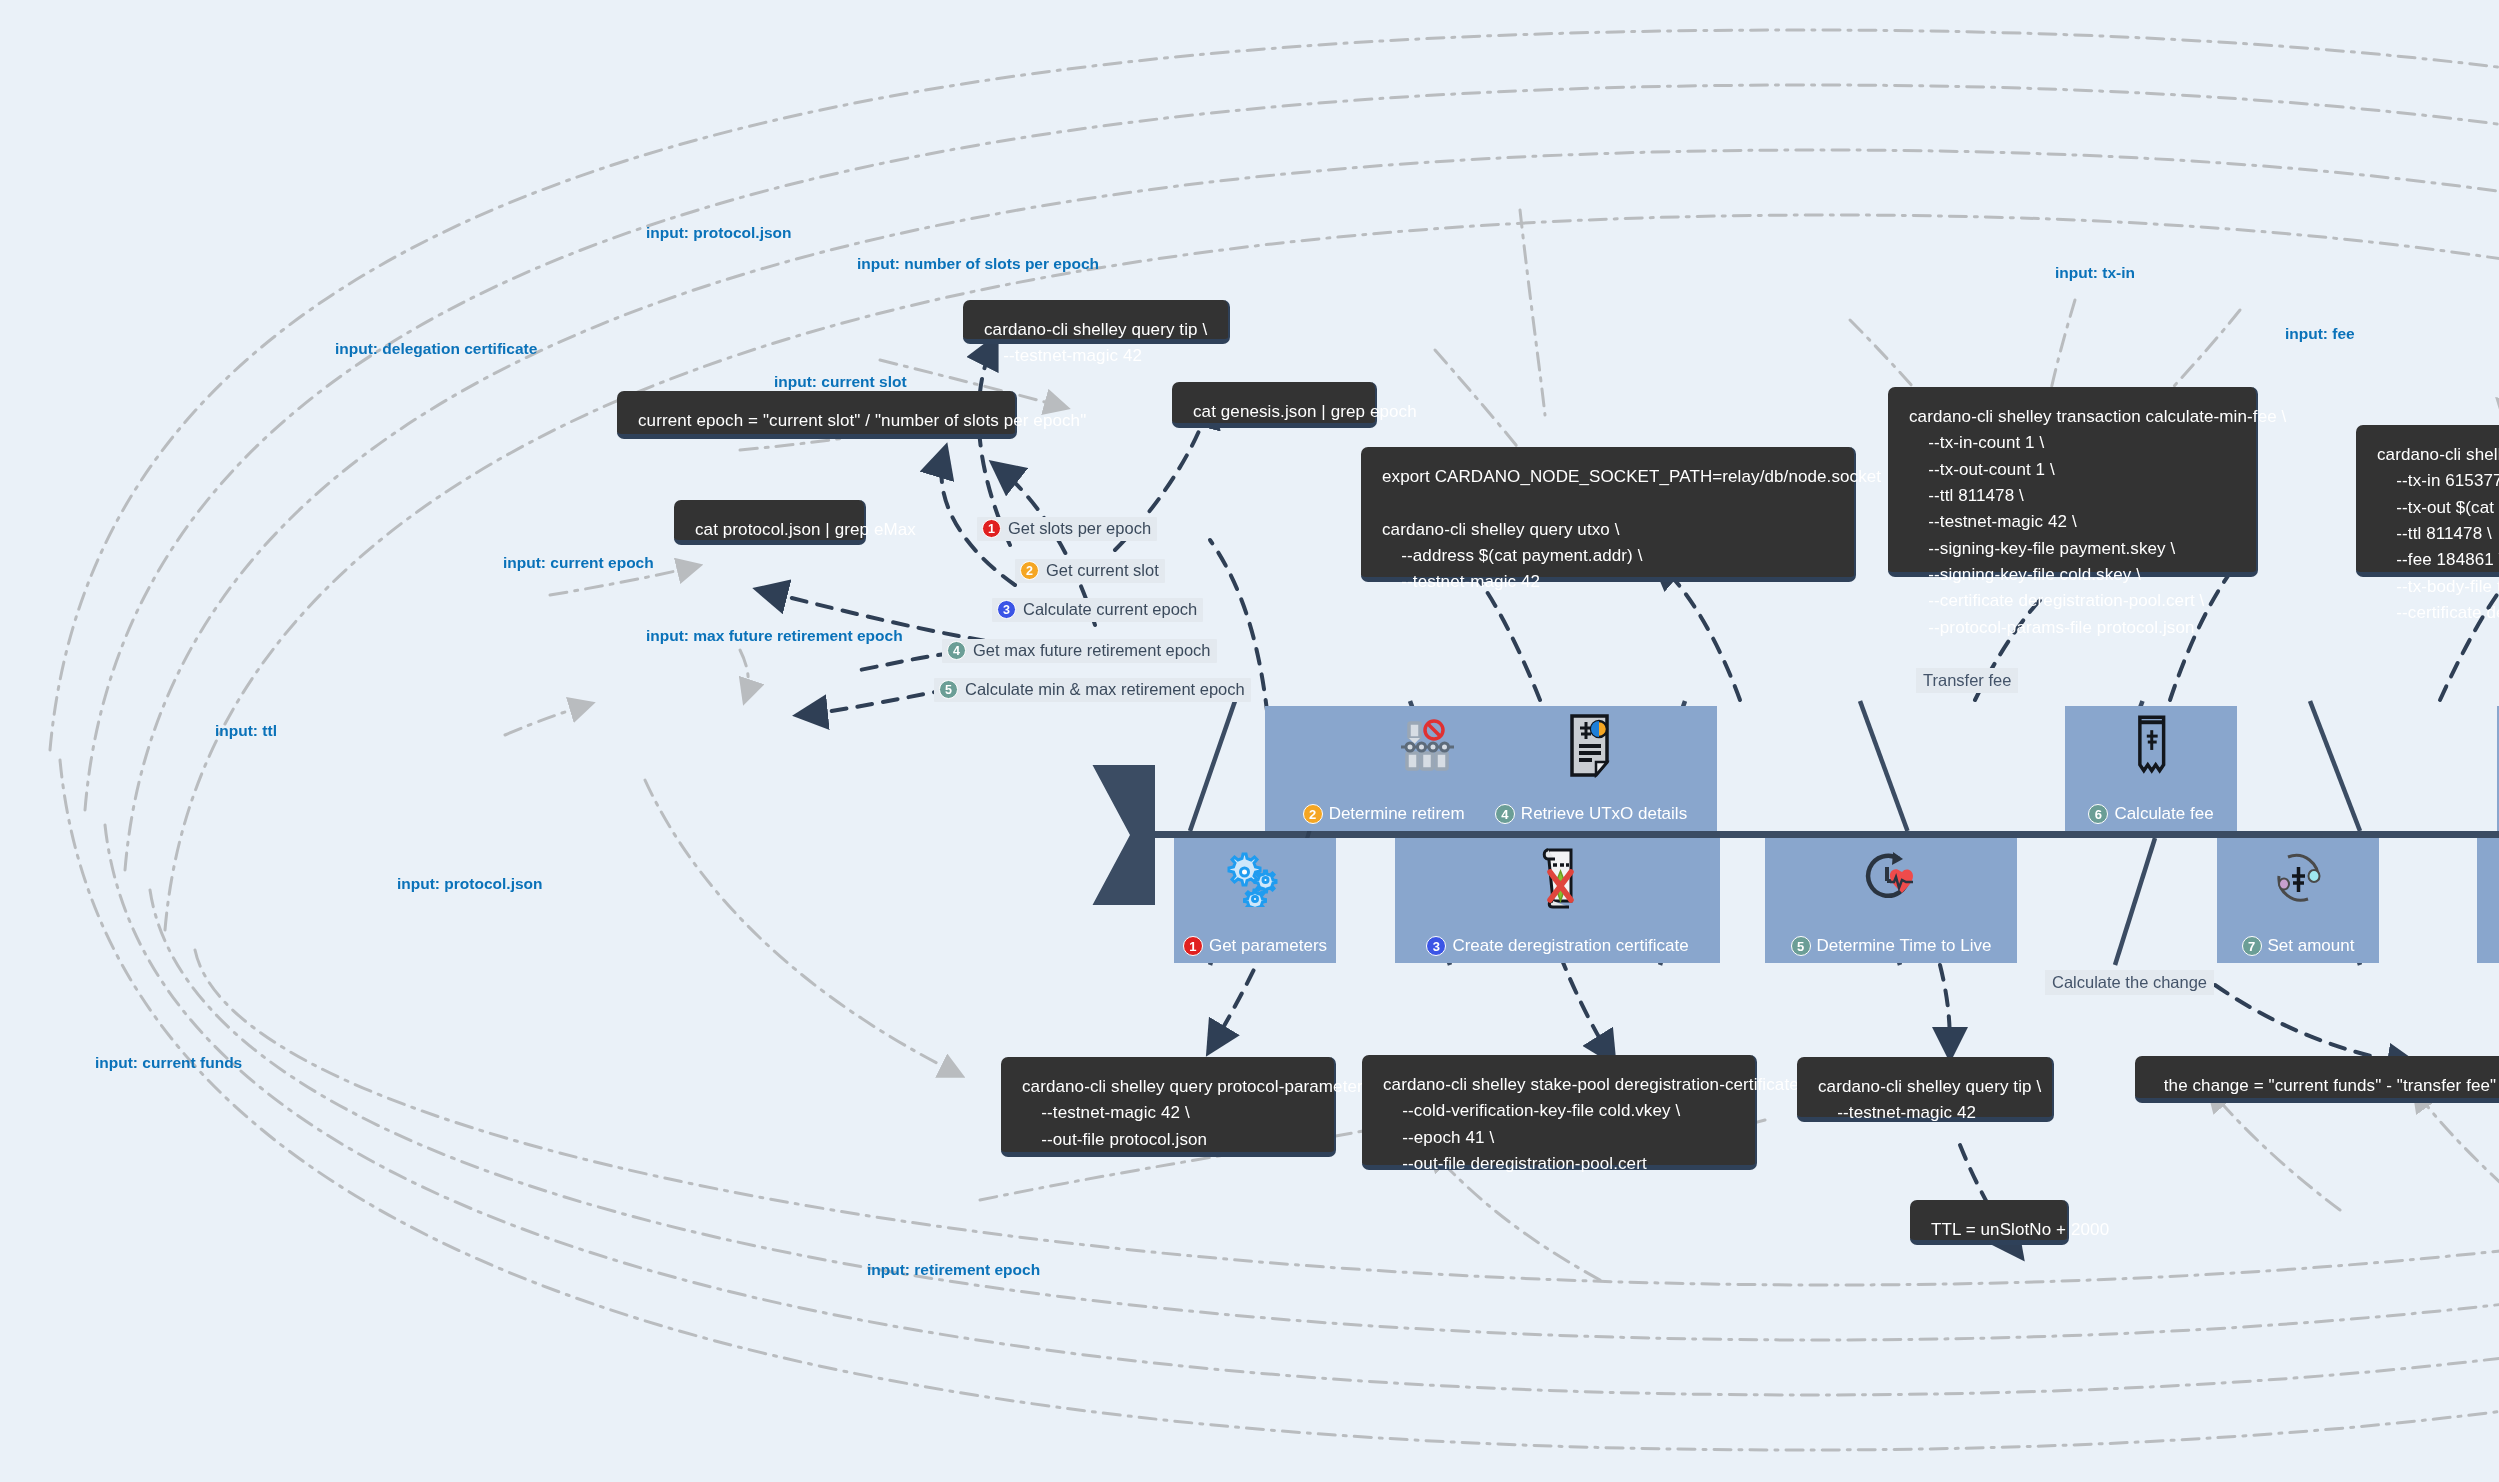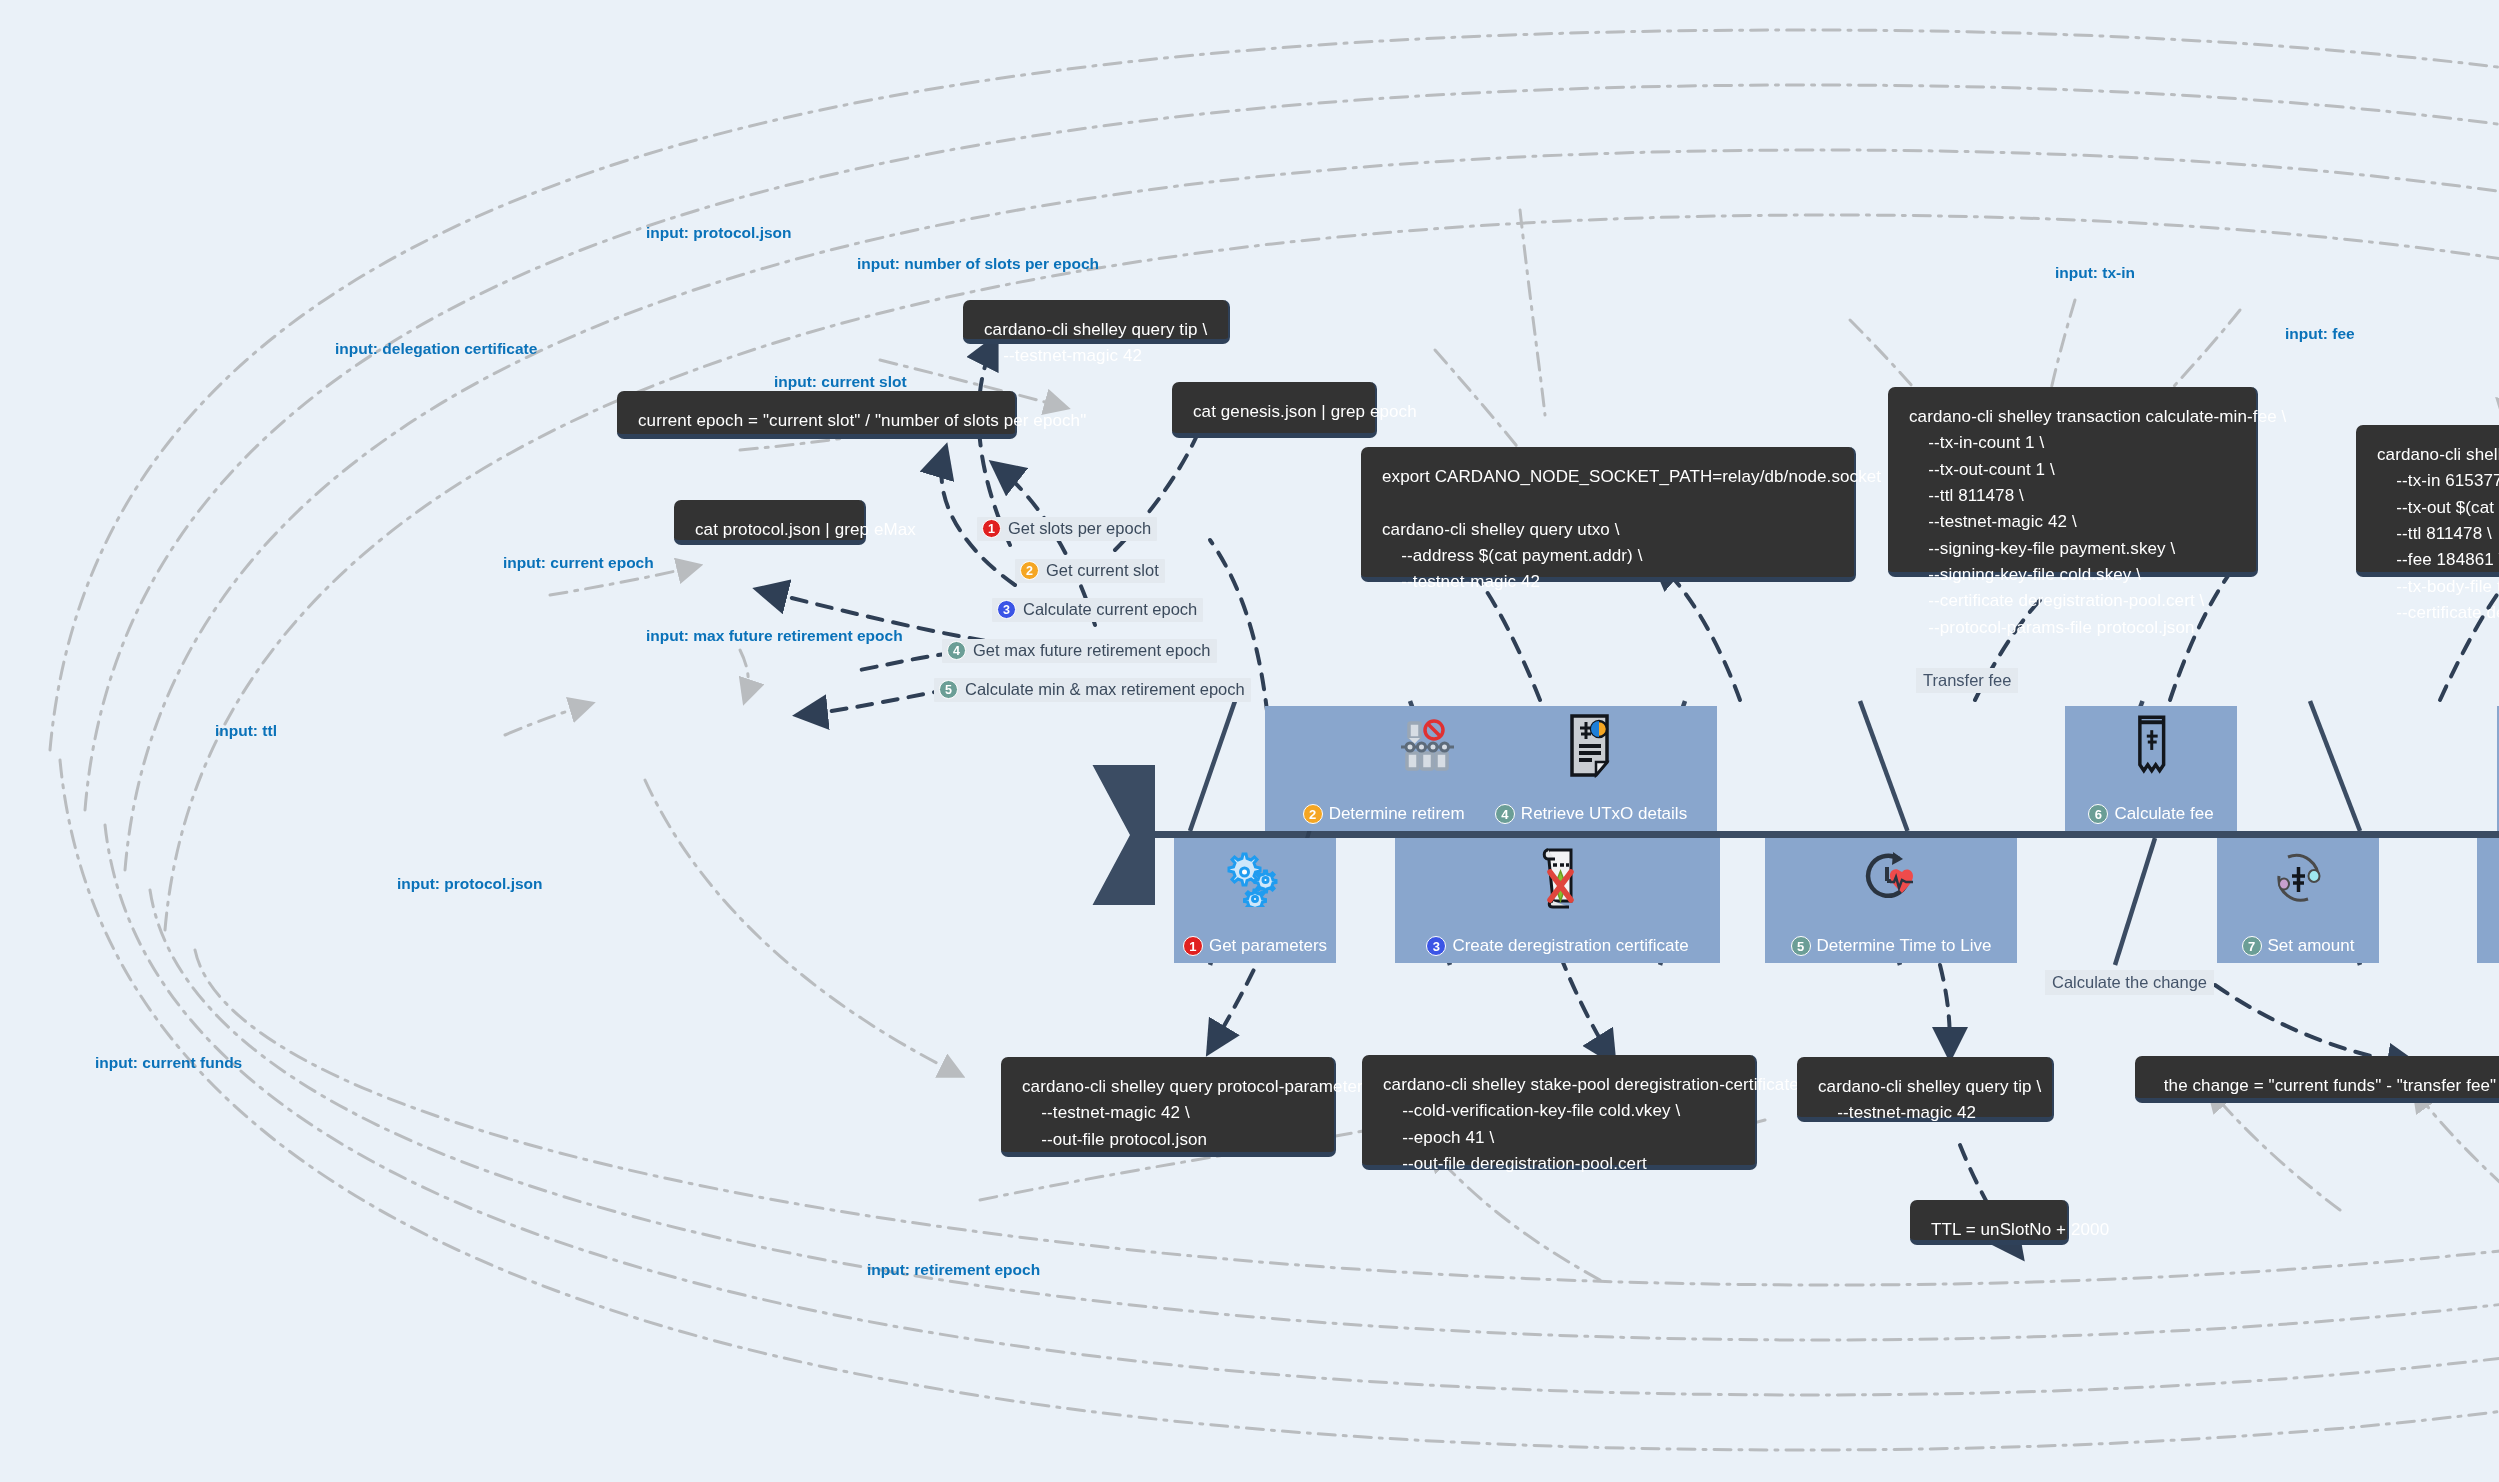--- a/index.html
+++ b/index.html
@@ -189,21 +189,21 @@
       <path d="M4430 1970 C 4560 2060 4700 2110 4830 2130" marker-end="url(#ah-dark)"></path>
       <path d="M4880 1400 C 4930 1290 4990 1180 5050 1120"></path>
       <path d="M5240 1930 C 5280 2020 5320 2070 5350 2110" marker-end="url(#ah-dark)"></path>
       <path d="M5430 1400 C 5480 1300 5540 1230 5590 1180"></path>
     </g>
   </svg>
 
   <div class="codebox" style="left:963px;top:300px;width:267px;height:44px;">cardano-cli shelley query tip \
     --testnet-magic 42</div>
   <div class="codebox center" style="left:617px;top:391px;width:400px;height:48px;">current epoch = "current slot" / "number of slots per epoch"</div>
-  <div class="codebox center" style="left:1172px;top:382px;width:205px;height:56px;">cat genesis.json | grep epoch</div>
+  <div class="codebox center" style="left:1172px;top:382px;width:205px;height:46px;">cat genesis.json | grep epoch</div>
   <div class="codebox center" style="left:674px;top:500px;width:192px;height:45px;">cat protocol.json | grep eMax</div>
   <div class="codebox" style="left:1361px;top:447px;width:495px;height:135px;">export CARDANO_NODE_SOCKET_PATH=relay/db/node.socket
 
 cardano-cli shelley query utxo \
     --address $(cat payment.addr) \
     --testnet-magic 42</div>
   <div class="codebox" style="left:1888px;top:387px;width:370px;height:190px;">cardano-cli shelley transaction calculate-min-fee \
     --tx-in-count 1 \
     --tx-out-count 1 \
     --ttl 811478 \

